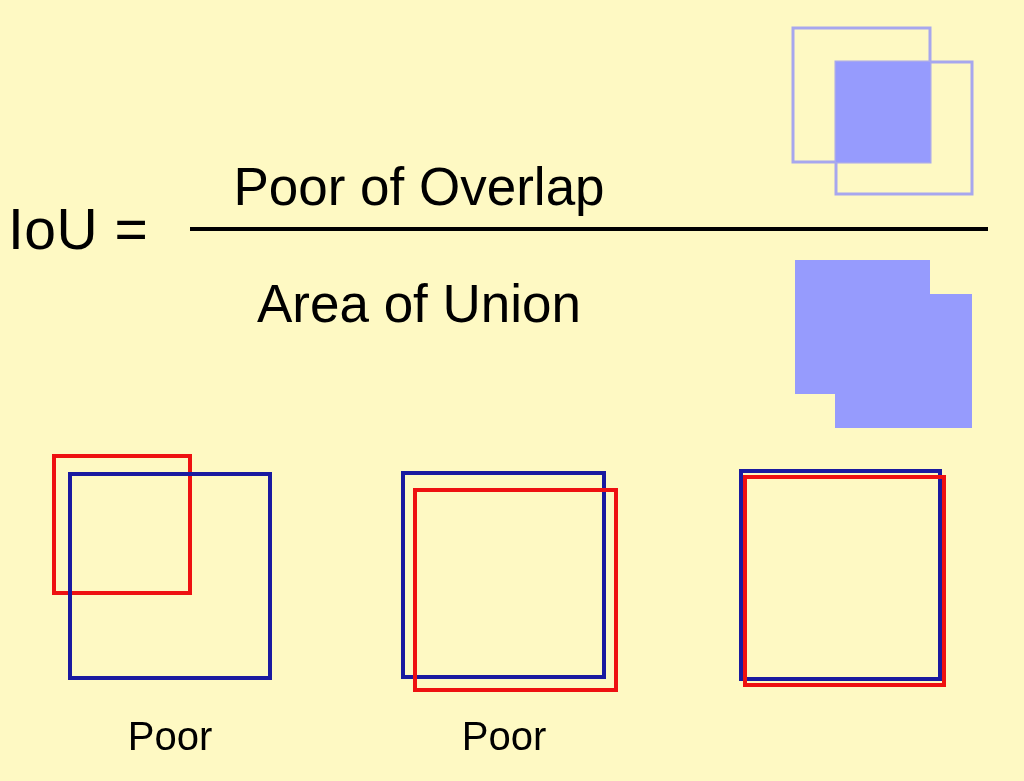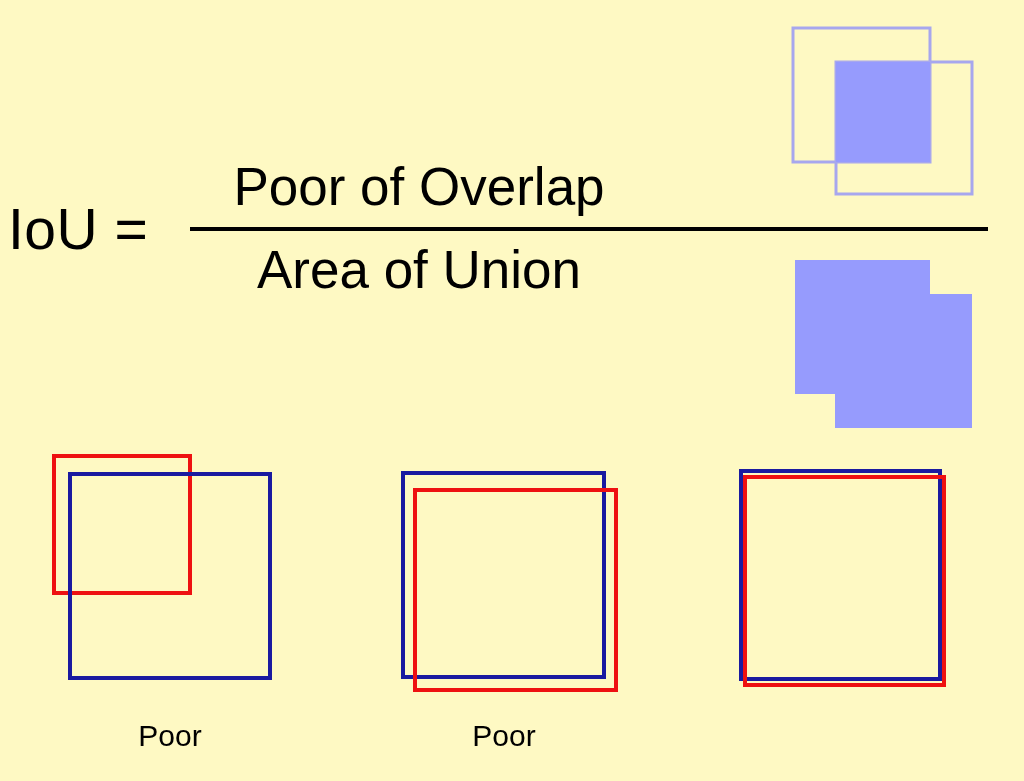--- a/index.html
+++ b/index.html
@@ -45,21 +45,21 @@
   .formula-denominator {
     position: absolute;
     left: 190px;
     top: 240px;
     width: 798px;
     text-align: center;
     font-size: 53px;
     line-height: 60px;
     white-space: nowrap;
   }
-  .formula-denominator span { display: inline-block; margin-right: 340px; }
+  .formula-denominator span { display: inline-block; margin-right: 340px; margin-top: 34px; }
   .fraction-bar {
     position: absolute;
     left: 190px;
     top: 227px;
     width: 798px;
     height: 4px;
     background: #000000;
   }
 
   
@@ -71,21 +71,21 @@
     height: 781px;
     pointer-events: none;
   }
 
   
   .caption {
     position: absolute;
     top: 713px;
     width: 260px;
     text-align: center;
-    font-size: 30px;
+    font-size: 40px;
     line-height: 46px;
     white-space: nowrap;
   }
   .caption-poor      { left: 40px; }
   .caption-good      { left: 374px; }
   .caption-excellent { left: 710px; }
 </style>
 </head>
 <body>
 

